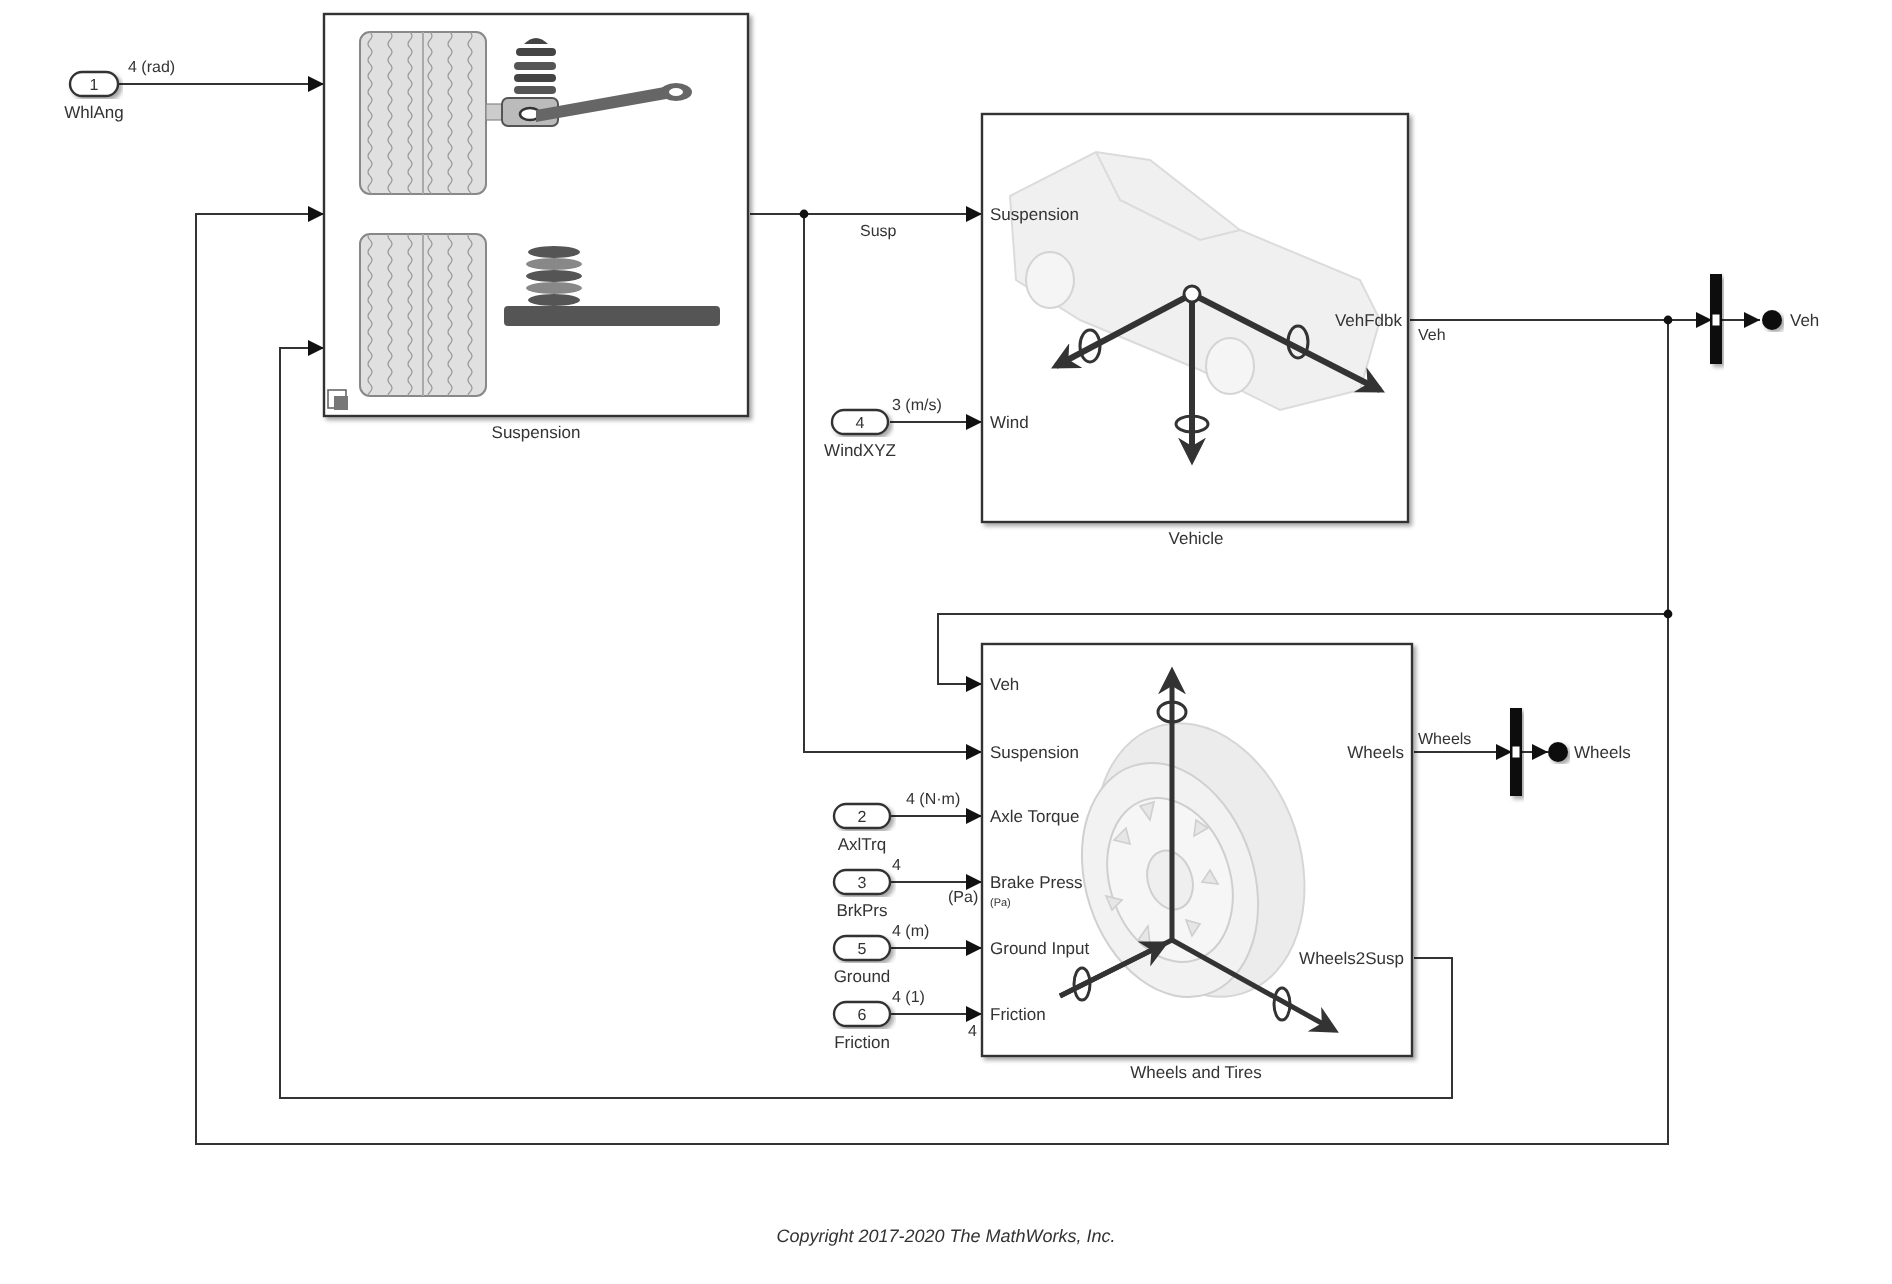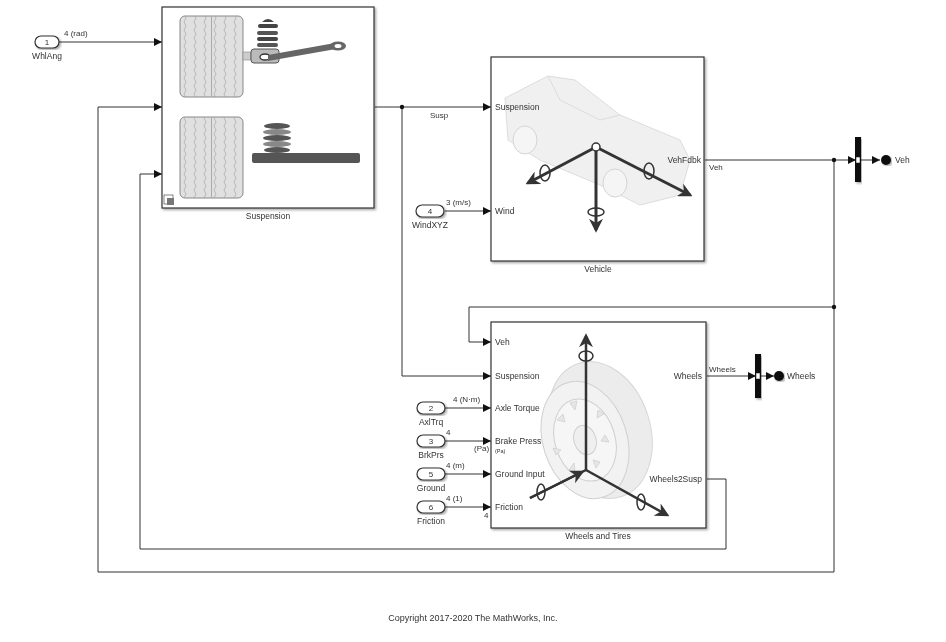--- a/index.html
+++ b/index.html
@@ -1,21 +1,21 @@
 <!DOCTYPE html>
 <html><head>
 <meta charset="utf-8">
 <style>
   html,body{margin:0;padding:0;background:#fff;}
   body{width:946px;height:642px;position:relative;overflow:hidden;font-family:"Liberation Sans",sans-serif;color:#333;}
   #canvas{position:absolute;left:0;top:0;width:946px;height:642px;}
   .t{font-family:"Liberation Sans",sans-serif;fill:#333;}
   .blk{fill:#fff;stroke:#333;stroke-width:1.2;filter:url(#shadow);}
   .wire{fill:none;stroke:#333;stroke-width:1;}
-  .copyright{position:absolute;left:0;width:946px;top:613px;text-align:center;font-size:9px;color:#333;}
+  .copyright{position:absolute;left:0;width:946px;top:613px;text-align:center;font-size:9px;color:#333;font-style:italic;}
 </style>
 </head>
 <body>
 
 <svg id="canvas" viewBox="0 0 946 642" xmlns="http://www.w3.org/2000/svg">
   <defs>
     <filter id="shadow" x="-5%" y="-5%" width="115%" height="115%">
       <feDropShadow dx="1.5" dy="1.5" stdDeviation="1" flood-color="#000" flood-opacity="0.35"></feDropShadow>
     </filter>
     <marker id="arr" viewBox="0 0 10 10" refX="10" refY="5" markerWidth="8" markerHeight="8" orient="auto" markerUnits="userSpaceOnUse">

